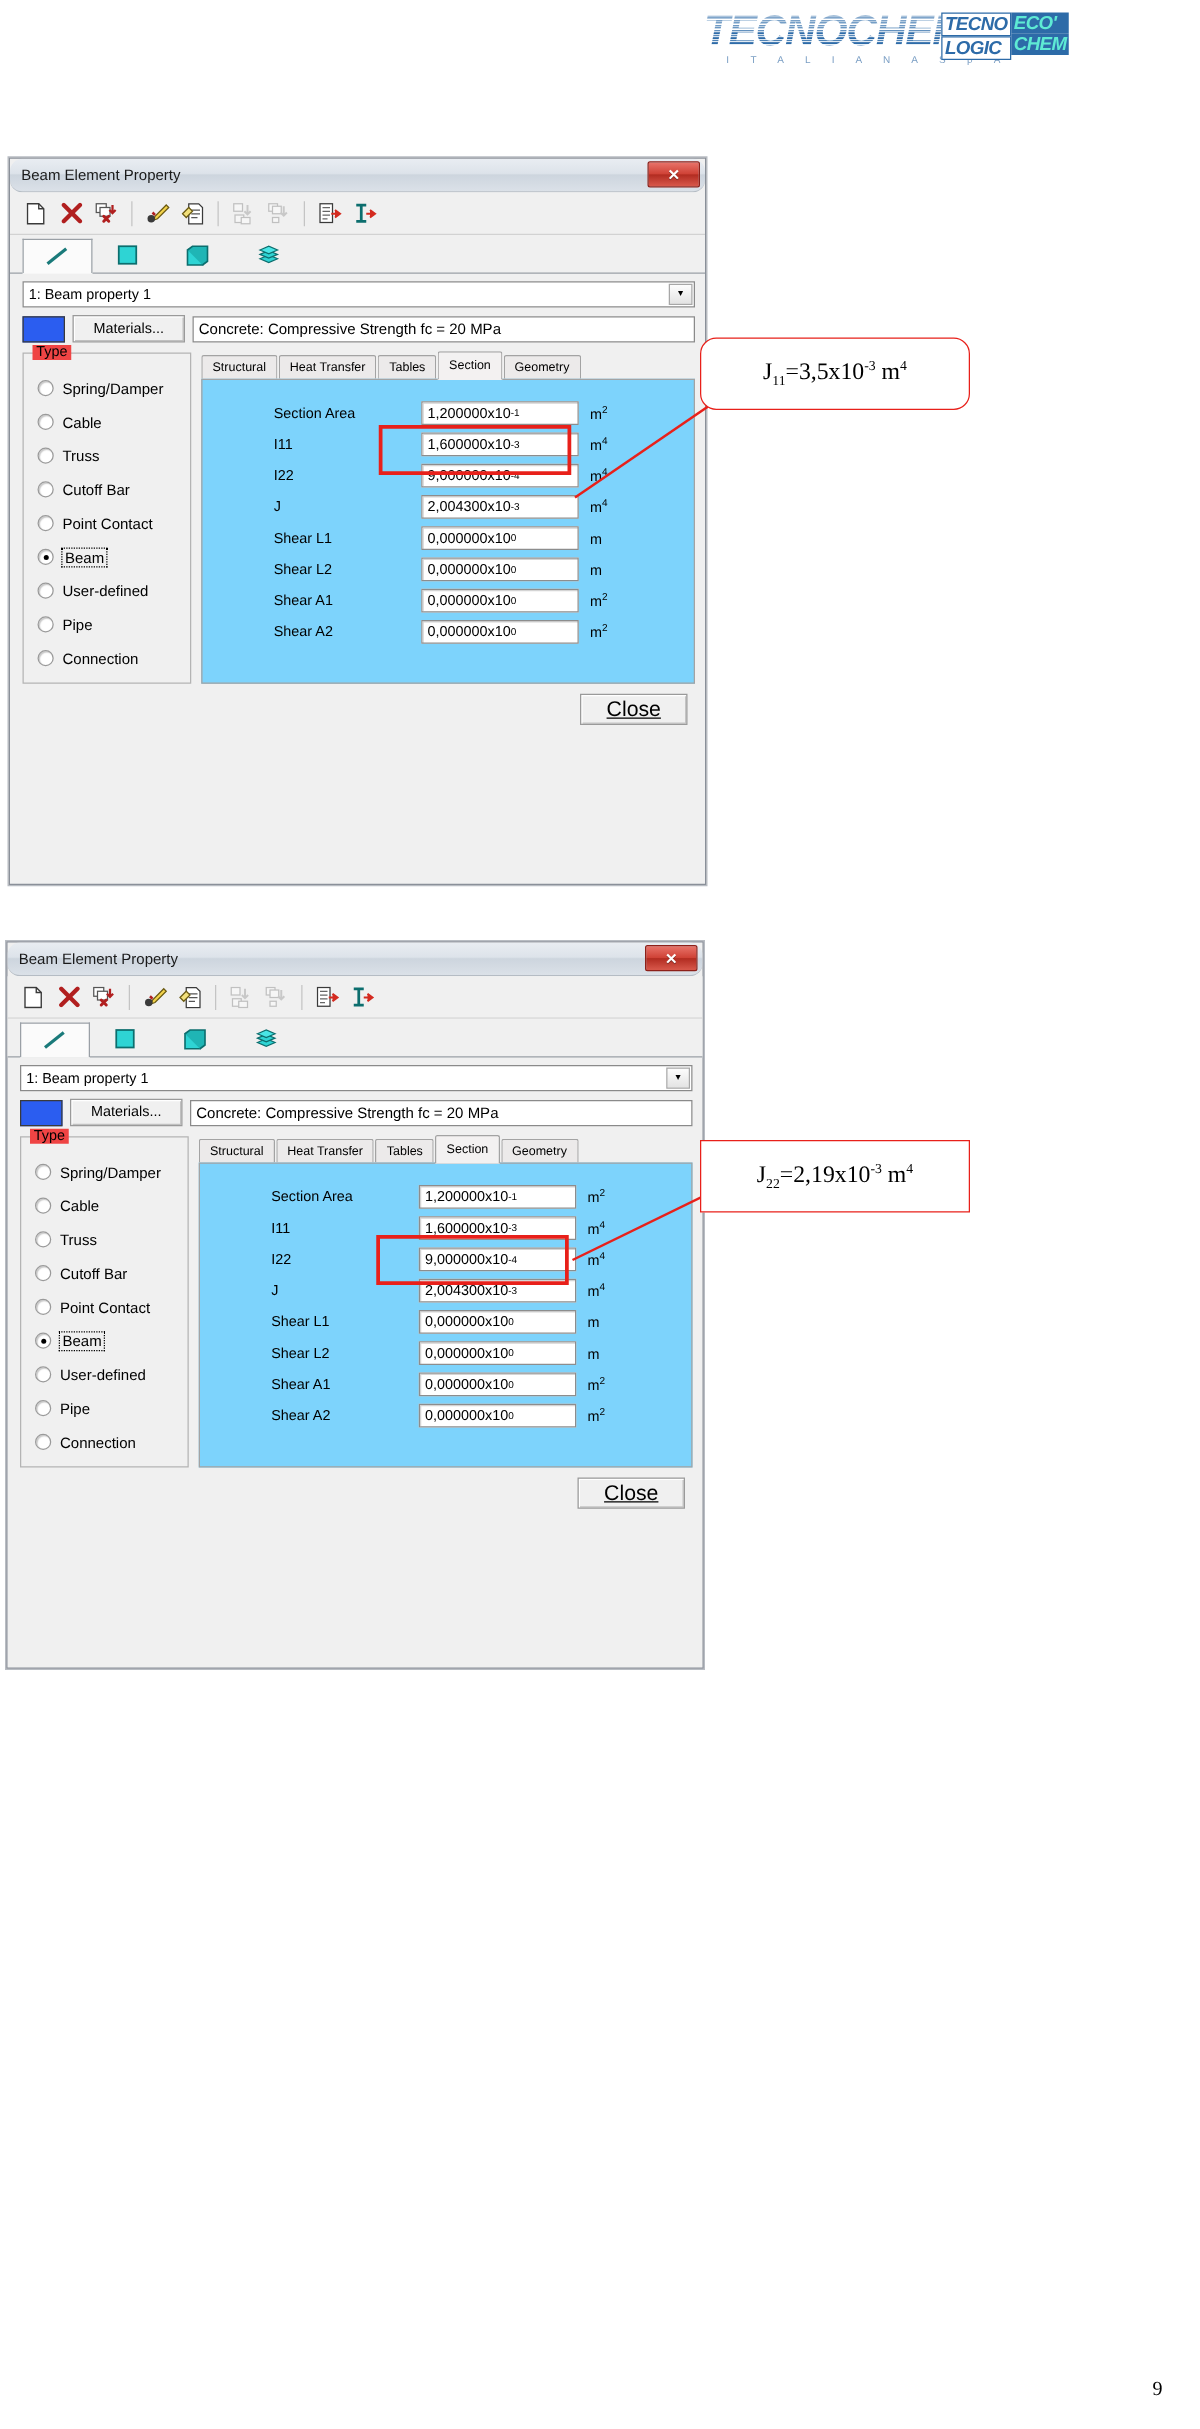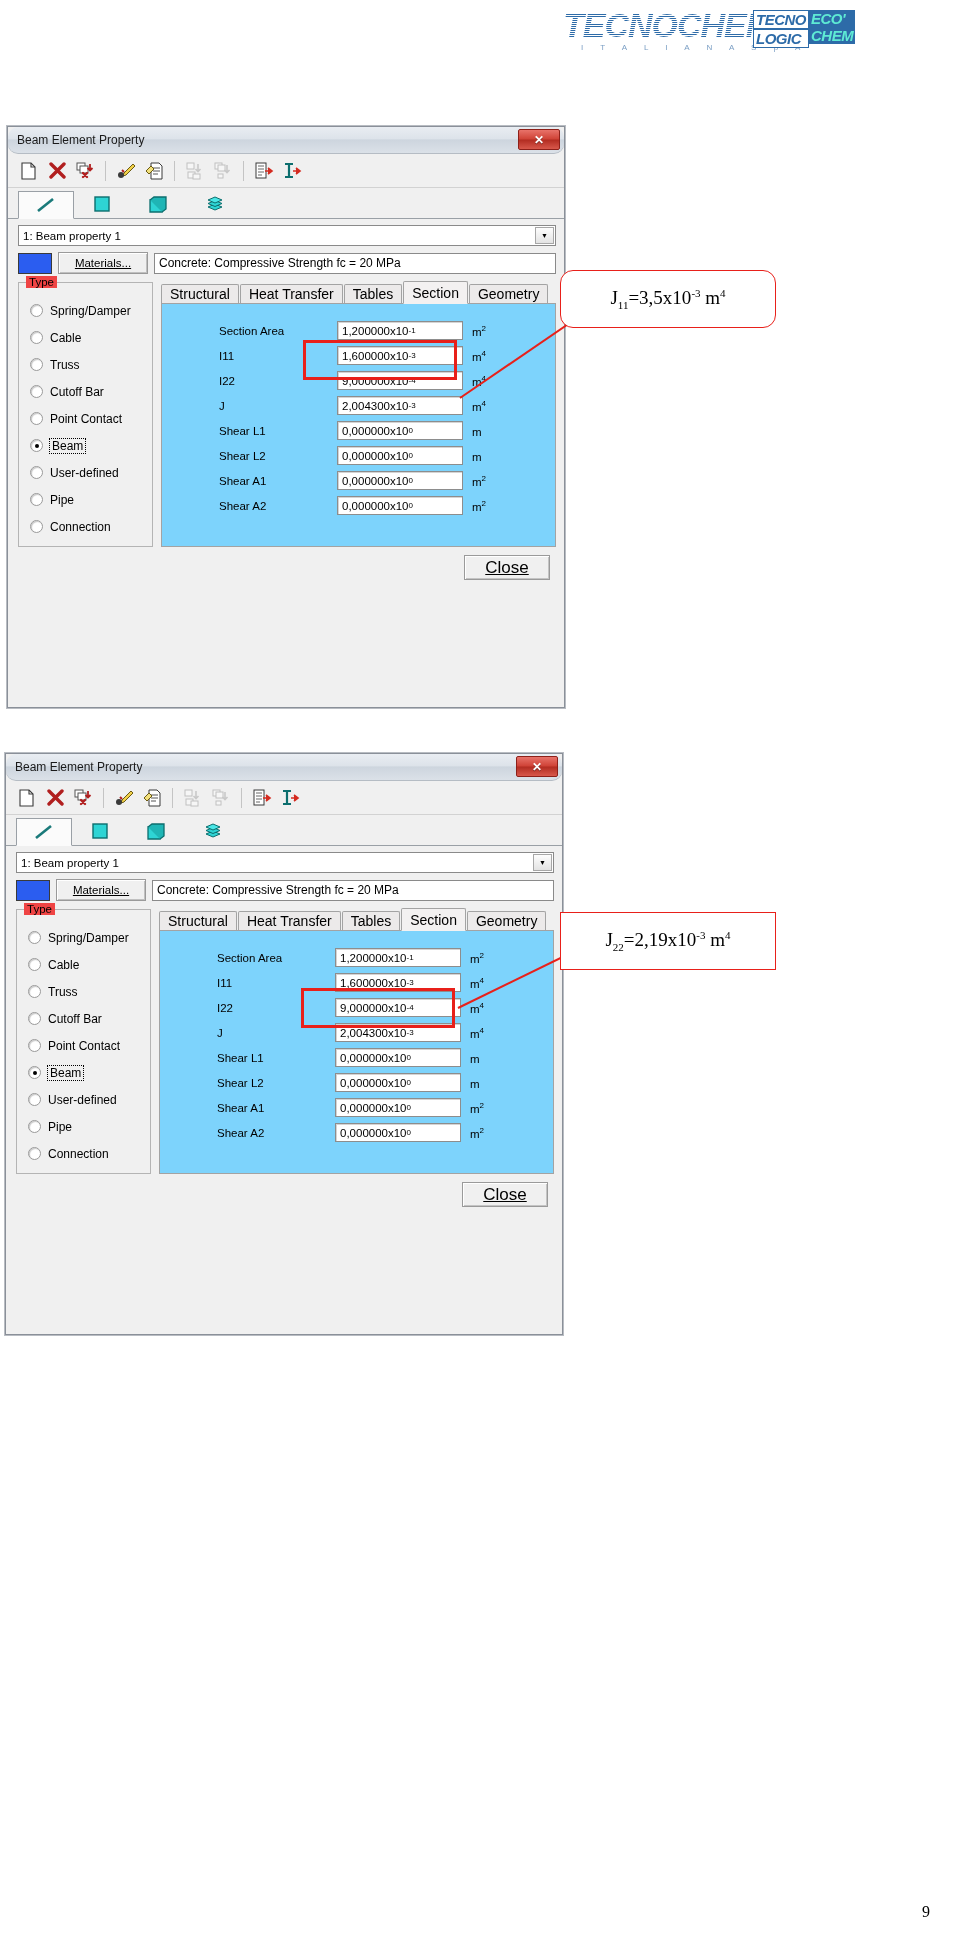--- a/index.html
+++ b/index.html
@@ -90,21 +90,21 @@
     position:absolute;right:1px;top:1px;width:17px;height:15px;
     background:linear-gradient(to bottom,#fdfdfd,#e3e3e3);
     border:1px solid #a7a7a7;
     display:flex;align-items:center;justify-content:center;font-size:7px;
   }
   .matrow{display:flex;align-items:center;margin:6px 8px 0 10px;gap:6px;}
   .swatch{width:32px;height:19px;background:#2b5df0;border:1px solid #3a3a3a;}
   .matbtn{
     height:20px;min-width:72px;padding:0 8px;background:#f0f0f0;
     border:1px solid #9a9a9a;box-shadow:inset 1px 1px 0 #fff,inset -1px -1px 0 #c0c0c0;
-    display:flex;align-items:center;justify-content:center;font-size:11.5px;text-decoration:underline;
+    display:flex;align-items:center;justify-content:center;font-size:11.5px;
   }
   .matfield{
     flex:1;height:19px;background:#fff;border:1px solid #8a8a8a;
     display:flex;align-items:center;padding-left:4px;font-size:12px;
   }
 
   .body2{display:flex;padding:8px 8px 0 10px;gap:8px;}
   .group{
     width:133px;border:1px solid #b4b4b4;position:relative;
     padding:14px 0 6px 0;background:#f0f0f0;
@@ -123,21 +123,21 @@
   .rlabel{font-size:12px;}
   .rlabel.focus{outline:1px dotted #000;padding:0 2px;}
 
   .panel{
     flex:1;display:flex;flex-direction:column;
   }
   .tabrow{display:flex;align-items:flex-end;height:21px;}
   .tab{
     height:18px;padding:0 8px;display:flex;align-items:center;
     background:#eceaea;border:1px solid #a3a3a3;border-bottom:none;
-    font-size:14px;margin-right:1px;border-radius:2px 2px 0 0;
+    font-size:10px;margin-right:1px;border-radius:2px 2px 0 0;
   }
   .tab.active{
     height:21px;background:#f3f1f1;font-weight:normal;
     border-bottom:1px solid #f3f1f1;margin-bottom:-1px;z-index:2;
   }
   .tabbody{
     flex:1;border:1px solid #a3a3a3;background:#7dd3fc;padding:14px 0 0 0;
   }
   .frow{display:flex;align-items:center;height:25px;padding-left:57px;}
   .flabel{width:118px;font-size:11.5px;}

